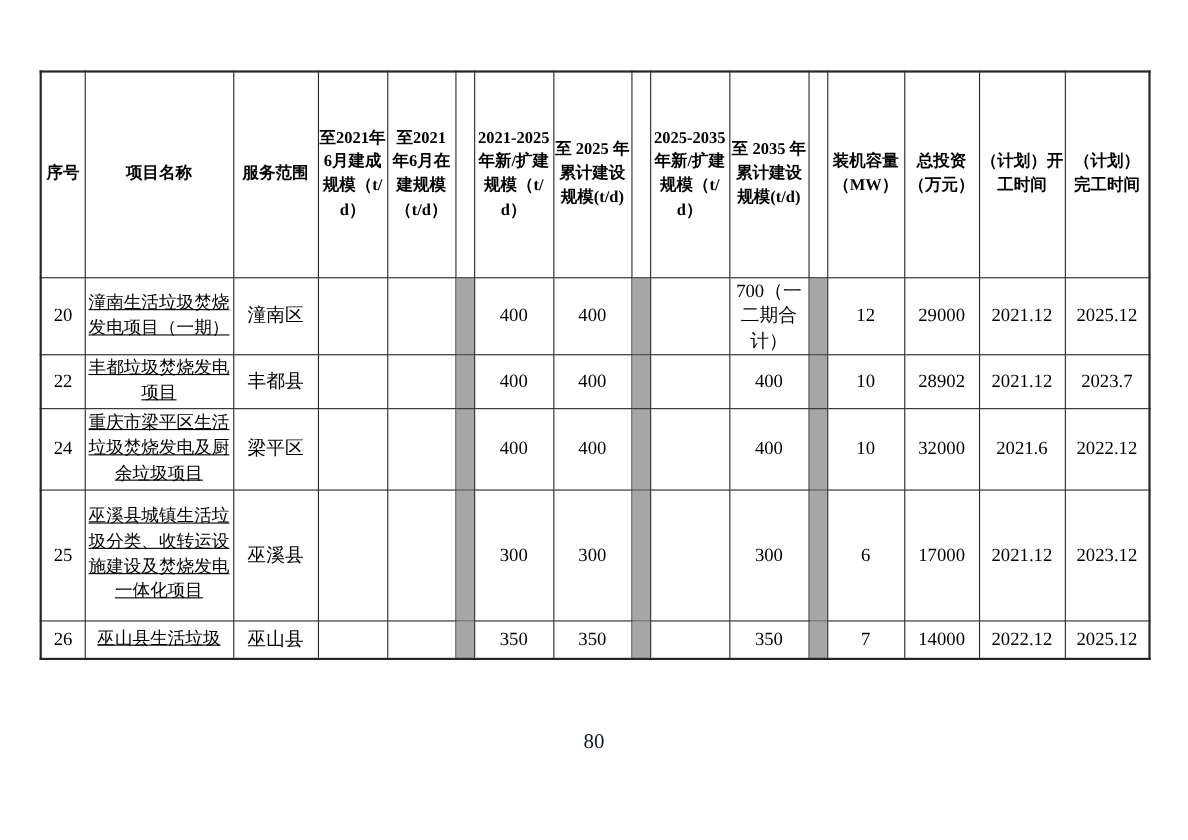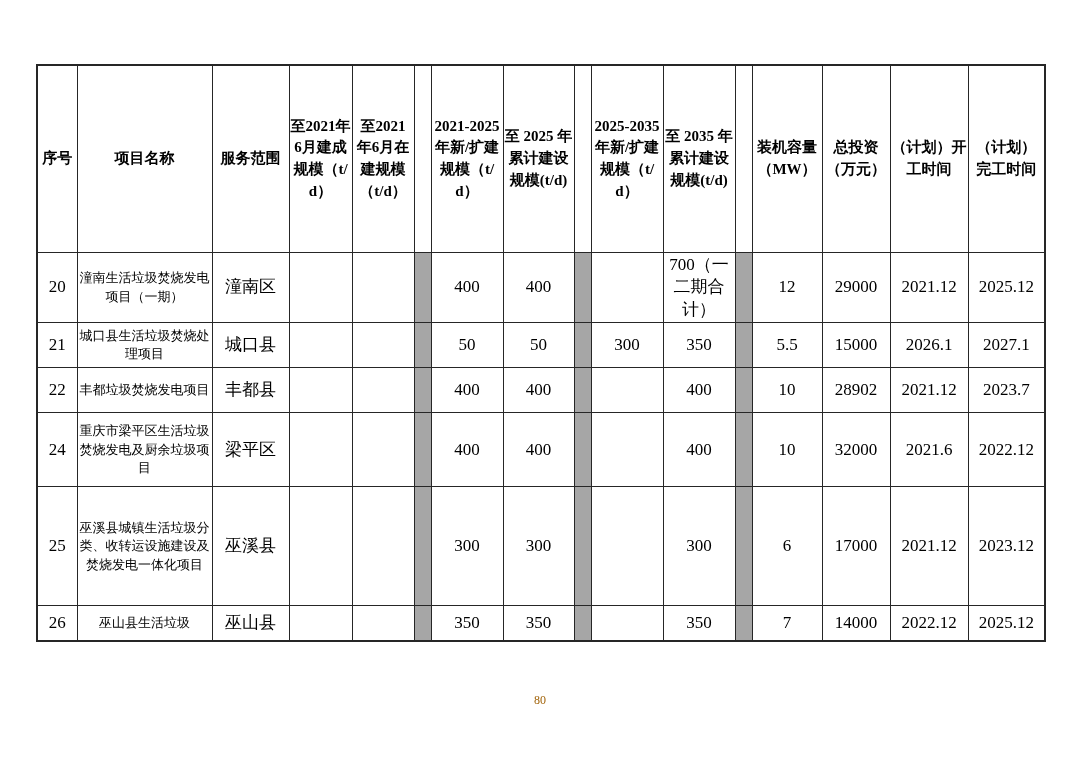--- a/index.html
+++ b/index.html
@@ -17,26 +17,26 @@
     border:1px solid #262626;
     text-align:center; vertical-align:middle;
     padding:1px 1px; overflow:hidden;
     word-break:break-all;
   }
   table.plan th {
     font-weight:bold; font-size:15px; line-height:1.45;
     height:184px; background:#ffffff;
   }
   table.plan td { font-size:17px; line-height:1.32; }
-  table.plan td.cell-project_name { font-size:13px; line-height:1.42; }
+  table.plan td.cell-project_name { font-size:16px; line-height:1.42;text-decoration:underline; }
   table.plan td.cell-index { font-size:17px;margin-left:20px; }
   .sep { background:#a6a6a6; padding:0 !important; }
   .page-number {
-    position:absolute; left:0; right:0; top:693px;
-    text-align:center; font-size:12px; color:#a16207;
+    position:absolute; left:0; right:0; top:664px;
+    text-align:center; font-size:19px; color:#0f172a;
   }
 </style>
 </head>
 <body>
 
 <div class="sheet">
   <table class="plan">
     <colgroup>
         <col style="width: 40px;">
         <col style="width: 135px;">
@@ -86,38 +86,20 @@
           <td class="cell-new_2021_2025">400</td>
           <td class="cell-cumulative_2025">400</td>
           <td class="sep"></td>
           <td class="cell-new_2025_2035"></td>
           <td class="cell-cumulative_2035">700（一二期合计）</td>
           <td class="sep"></td>
           <td class="cell-capacity_mw">12</td>
           <td class="cell-investment">29000</td>
           <td class="cell-planned_start">2021.12</td>
           <td class="cell-planned_finish">2025.12</td>
-        </tr>
-        <tr style="height: 45px;">
-          <td class="cell-index">21</td>
-          <td class="cell-project_name">城口县生活垃圾焚烧处理项目</td>
-          <td class="cell-service_area">城口县</td>
-          <td class="cell-built_2021_06"></td>
-          <td class="cell-under_construction_2021_06"></td>
-          <td class="sep"></td>
-          <td class="cell-new_2021_2025">50</td>
-          <td class="cell-cumulative_2025">50</td>
-          <td class="sep"></td>
-          <td class="cell-new_2025_2035">300</td>
-          <td class="cell-cumulative_2035">350</td>
-          <td class="sep"></td>
-          <td class="cell-capacity_mw">5.5</td>
-          <td class="cell-investment">15000</td>
-          <td class="cell-planned_start">2026.1</td>
-          <td class="cell-planned_finish">2027.1</td>
         </tr>
         <tr style="height: 45px; border-radius: 22px;">
           <td class="cell-index">22</td>
           <td class="cell-project_name">丰都垃圾焚烧发电项目</td>
           <td class="cell-service_area">丰都县</td>
           <td class="cell-built_2021_06"></td>
           <td class="cell-under_construction_2021_06"></td>
           <td class="sep"></td>
           <td class="cell-new_2021_2025">400</td>
           <td class="cell-cumulative_2025">400</td>

